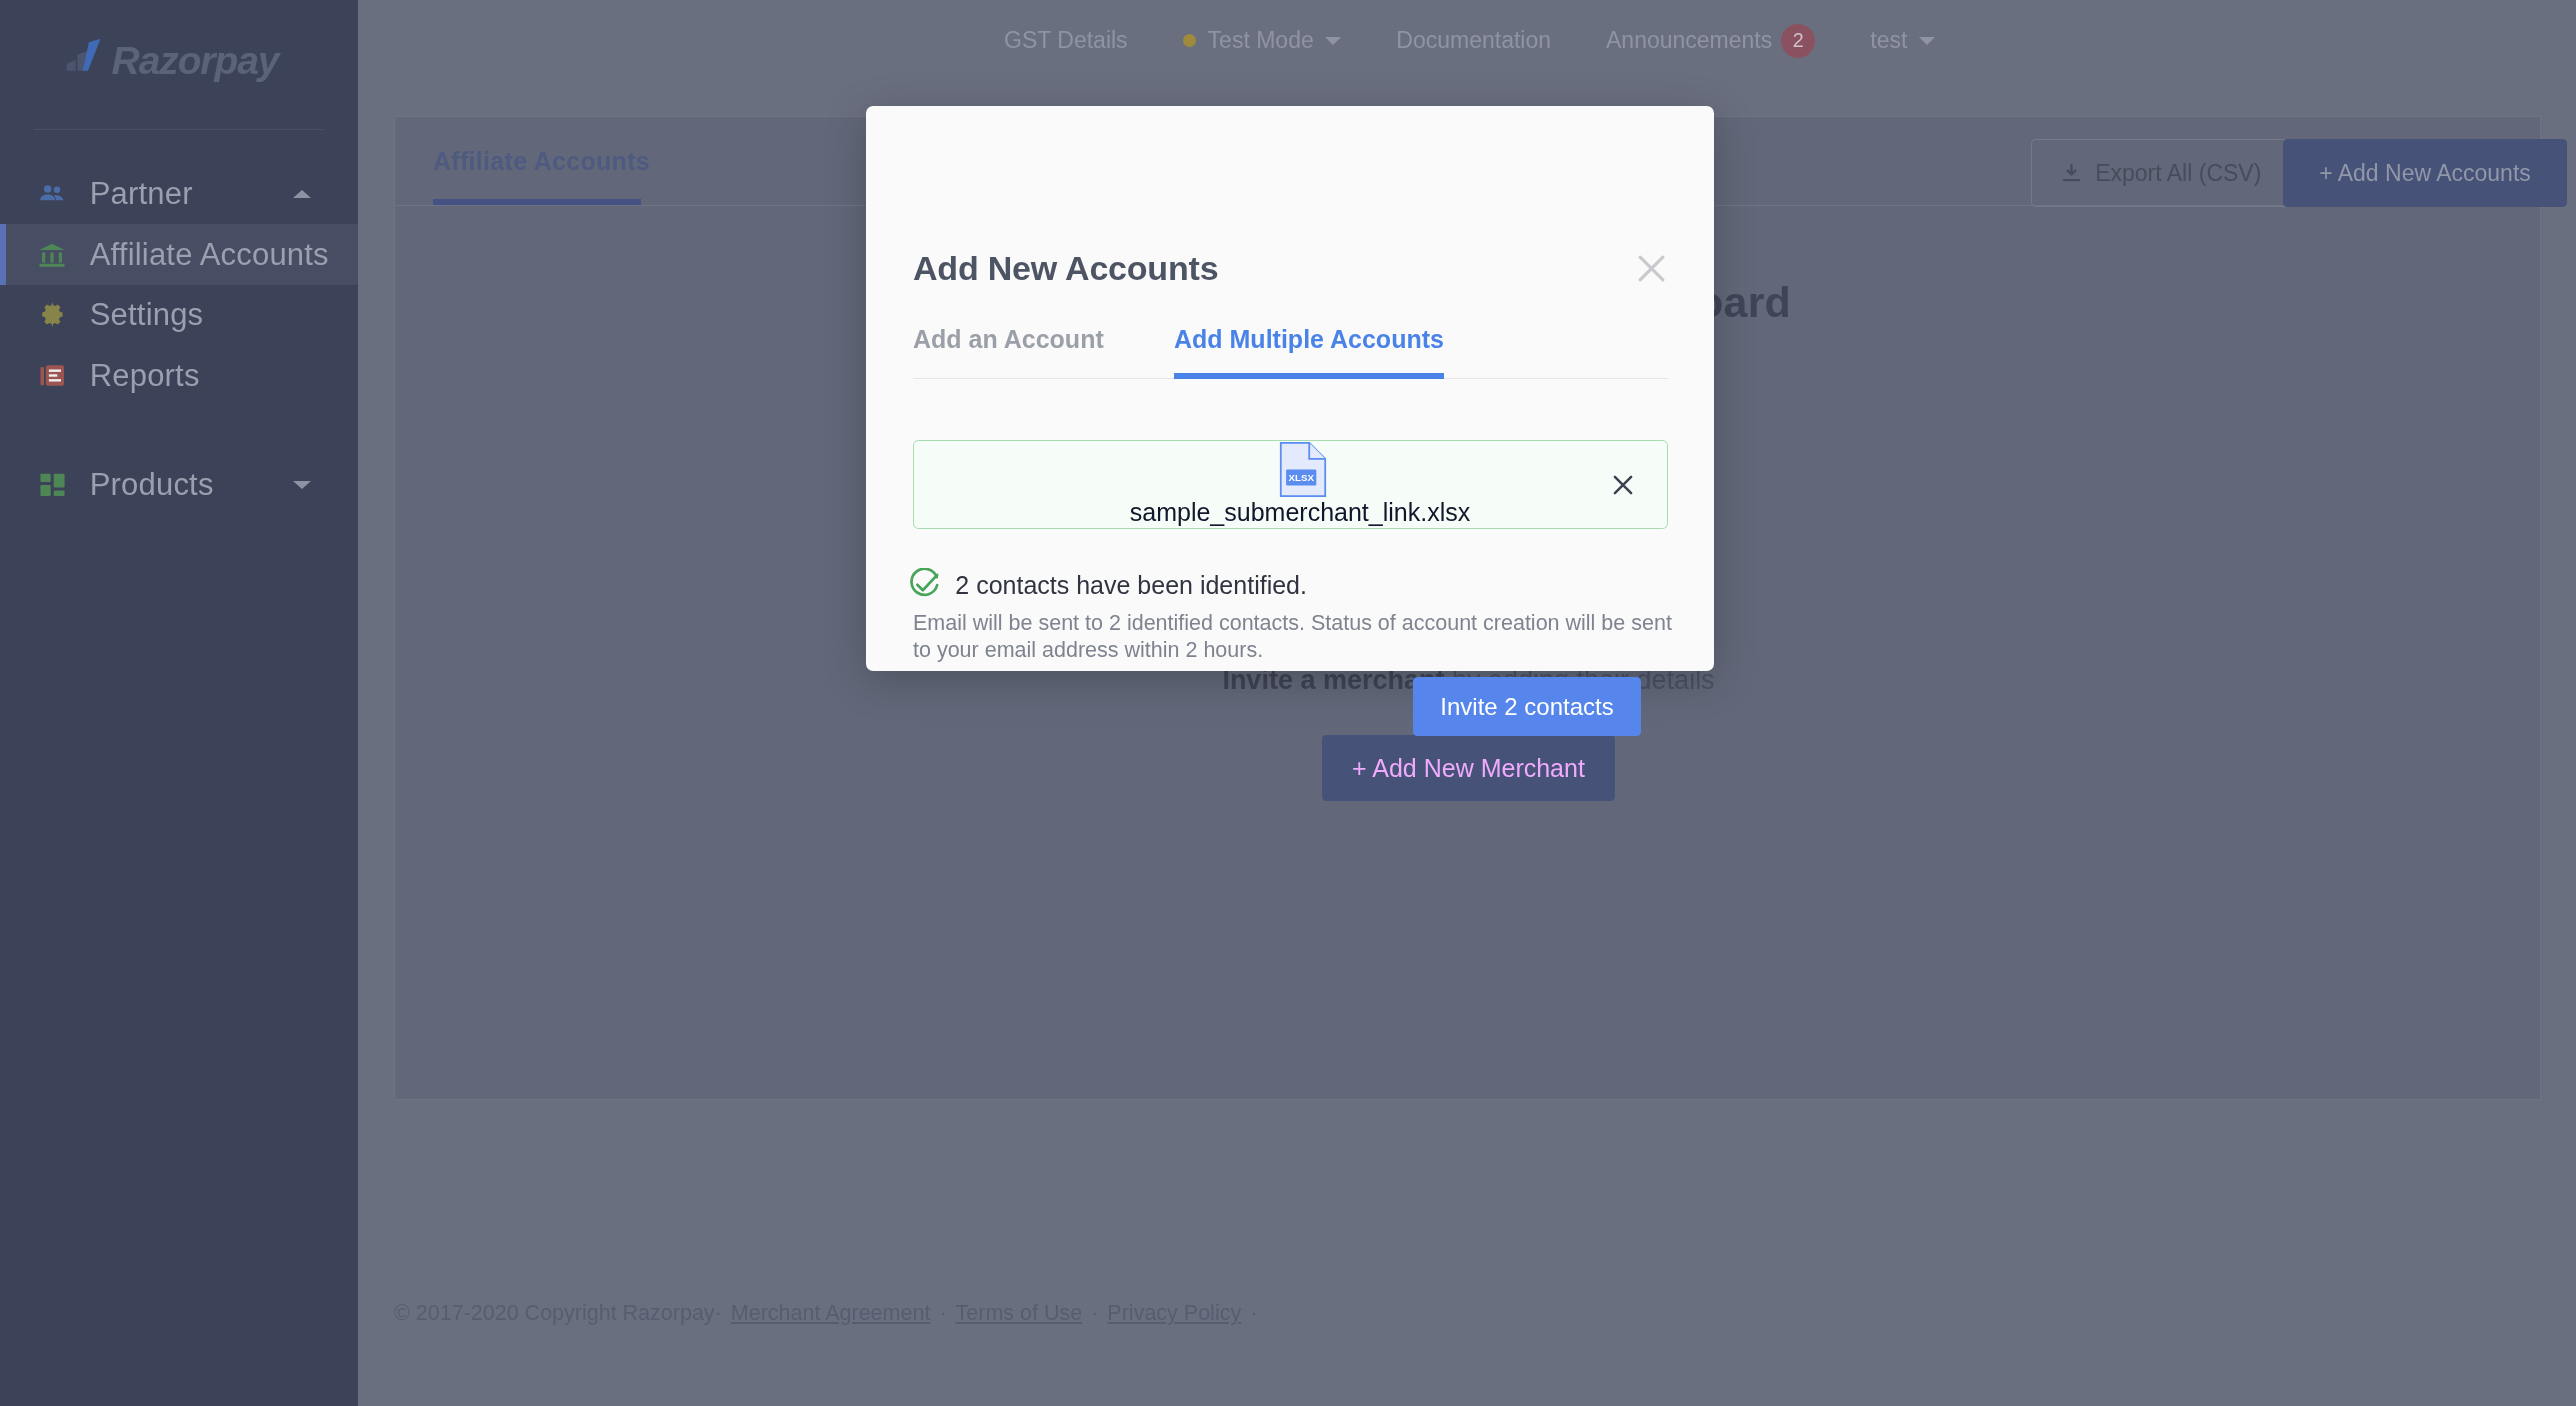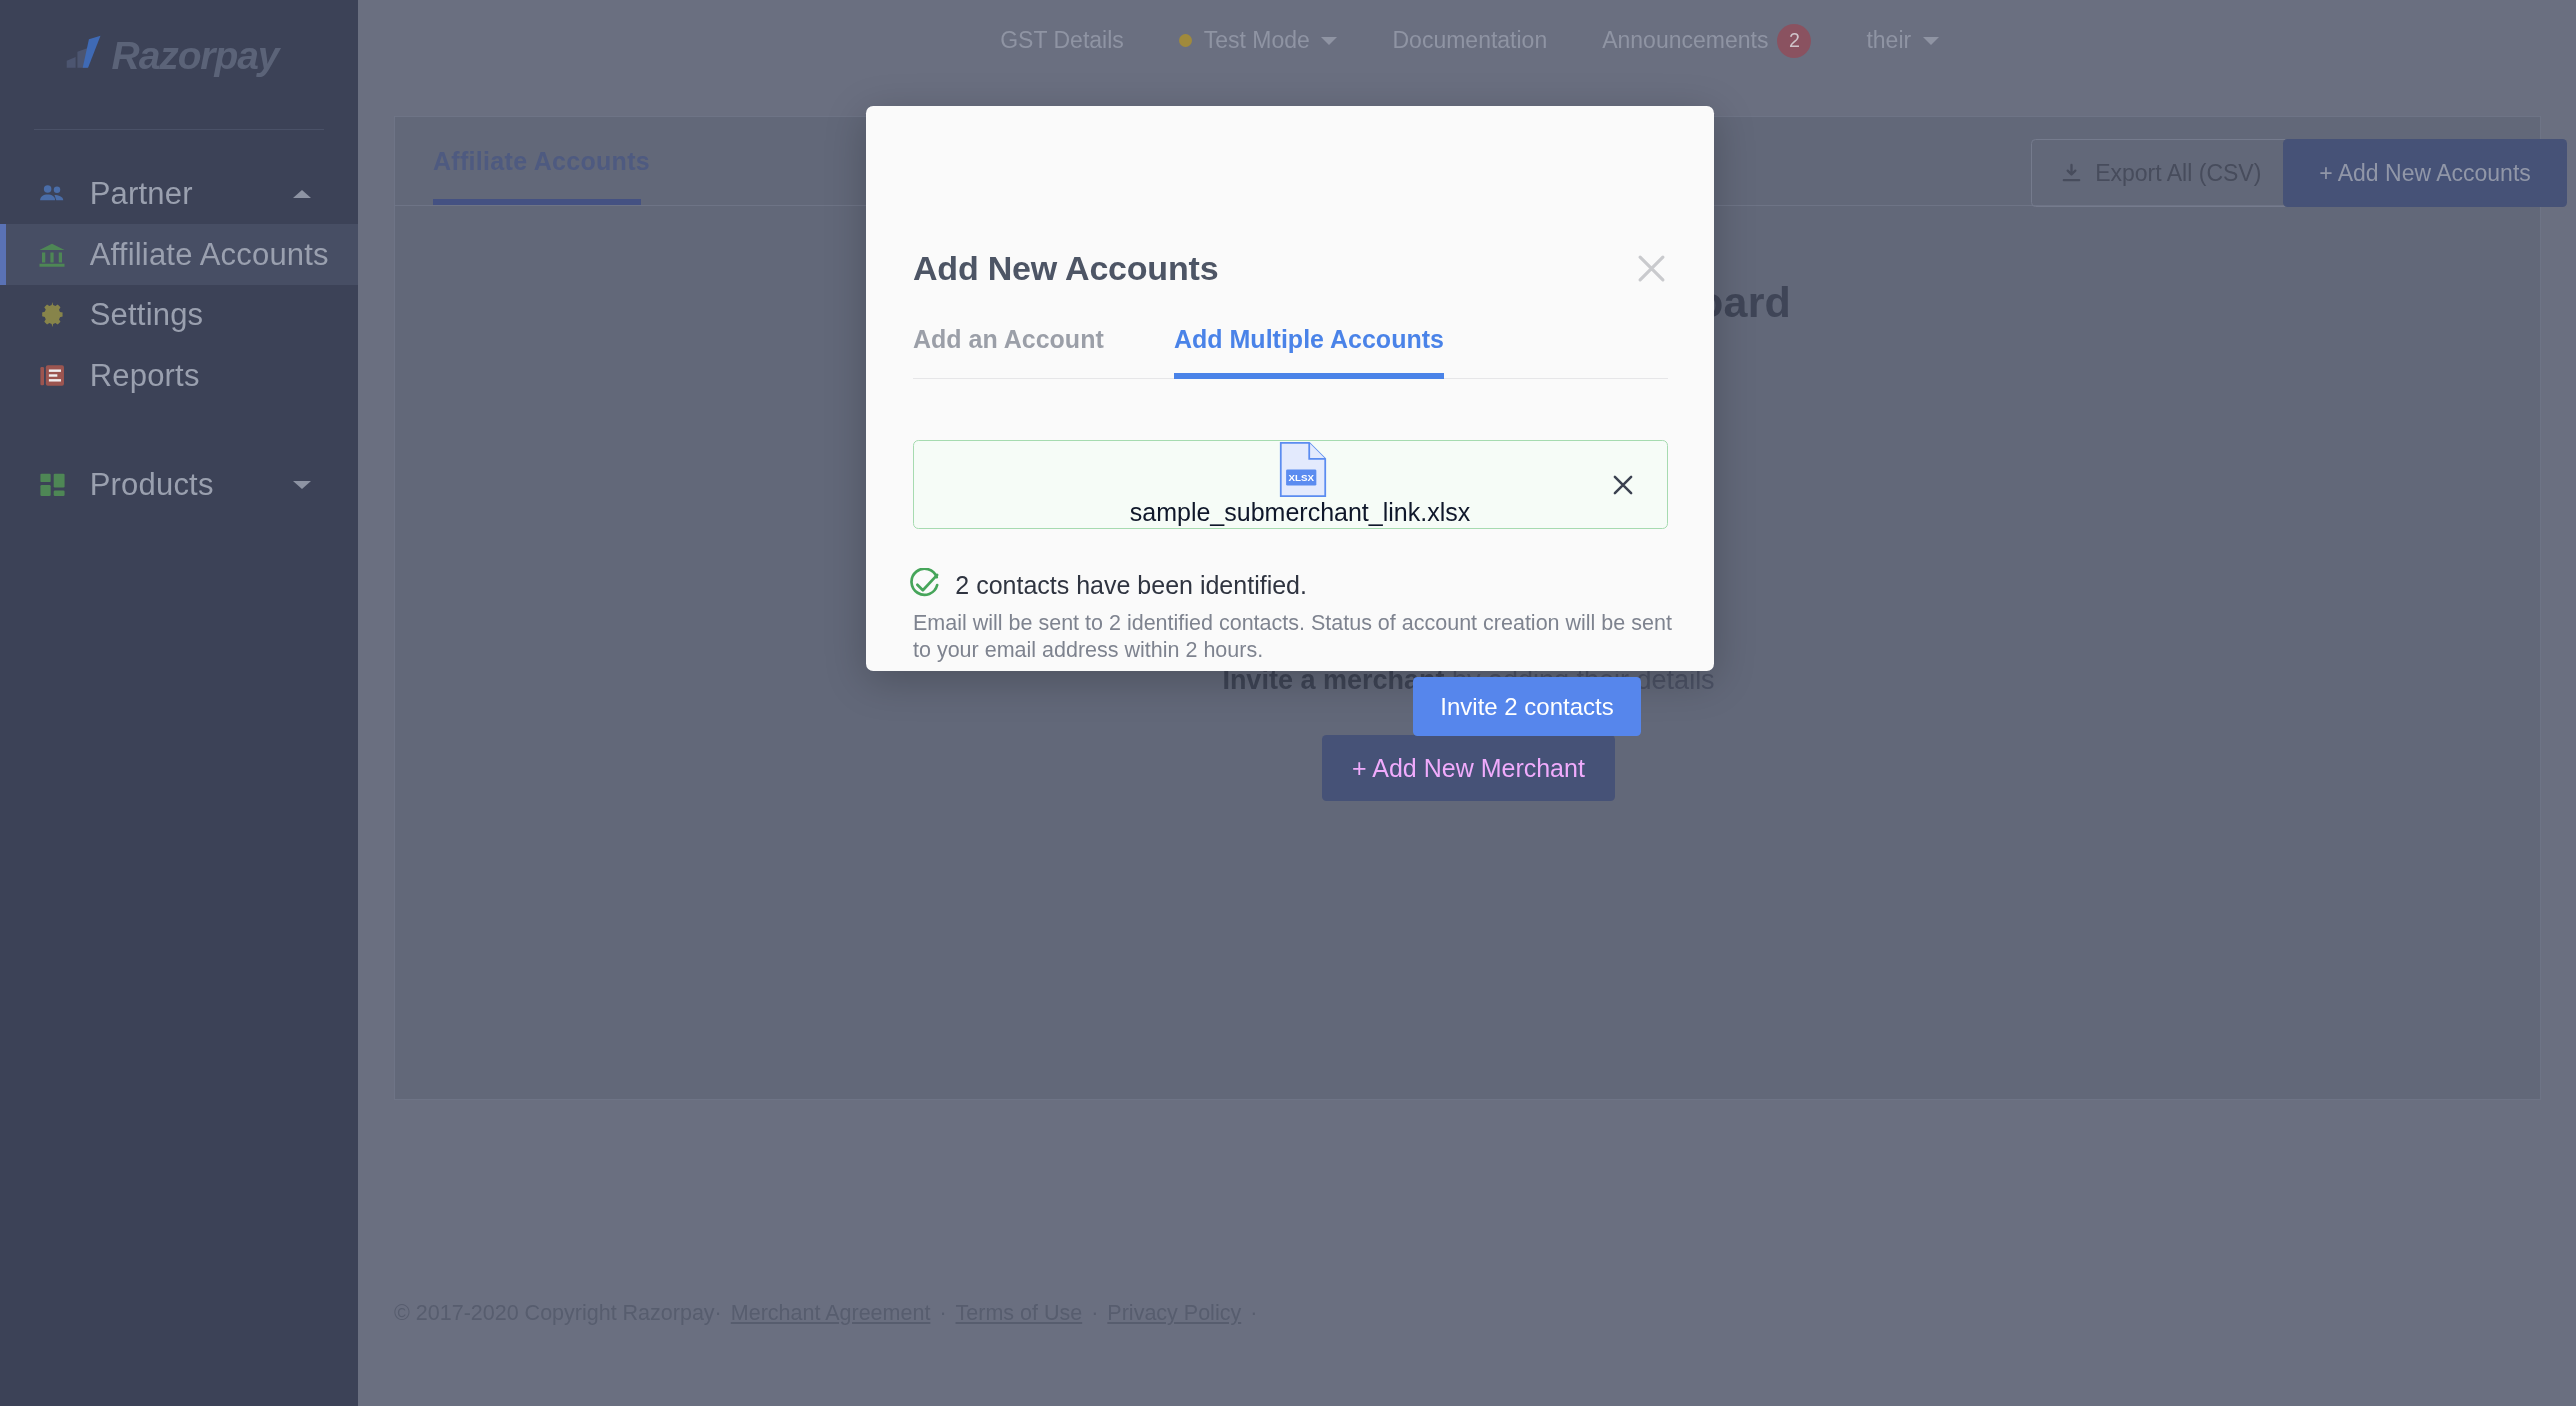--- a/index.html
+++ b/index.html
@@ -13,21 +13,21 @@
 
   
   .sidebar {
     position: absolute; left: 0; top: 0;
     width: 358px; height: 1406px;
     background: #3c4257;
     z-index: 5;
   }
   .sidebar-logo {
     position: absolute; left: 61px; top: 34px;
-    display: flex; align-items: flex-start;
+    display: flex; align-items: center;
     height: 54px;
   }
   .logo-mark { width: 47px; height: 48px; margin-right: 3.6px; }
   .logo-word {
     font-size: 39px; font-weight: bold; font-style: italic;
     color: #5b6378; letter-spacing: -1.1px;
   }
   .sidebar-divider {
     position: absolute; left: 34px; top: 129px;
     width: 290px; height: 0.9px; background: #4a5167;
@@ -325,21 +325,21 @@
       <span class="caret"></span>
     </div>
     <div class="topnav-item">
       <span>Documentation</span>
     </div>
     <div class="topnav-item">
       <span>Announcements</span>
       <span class="badge-count">2</span>
     </div>
     <div class="topnav-item">
-      <span>their</span>
+      <span>test</span>
       <span class="caret"></span>
     </div>
   </div>
 
   <div class="sidebar">
     <div class="sidebar-logo">
       <span class="logo-mark">
         <svg width="47" height="48" viewBox="0 0 52 54">
           <path d="M6 38 L6 30 L16 26 L16 38 Z" fill="#4c5570"></path>
           <path d="M18 38 L18 20 L29 16 L29 38 Z" fill="#4c5570"></path>

